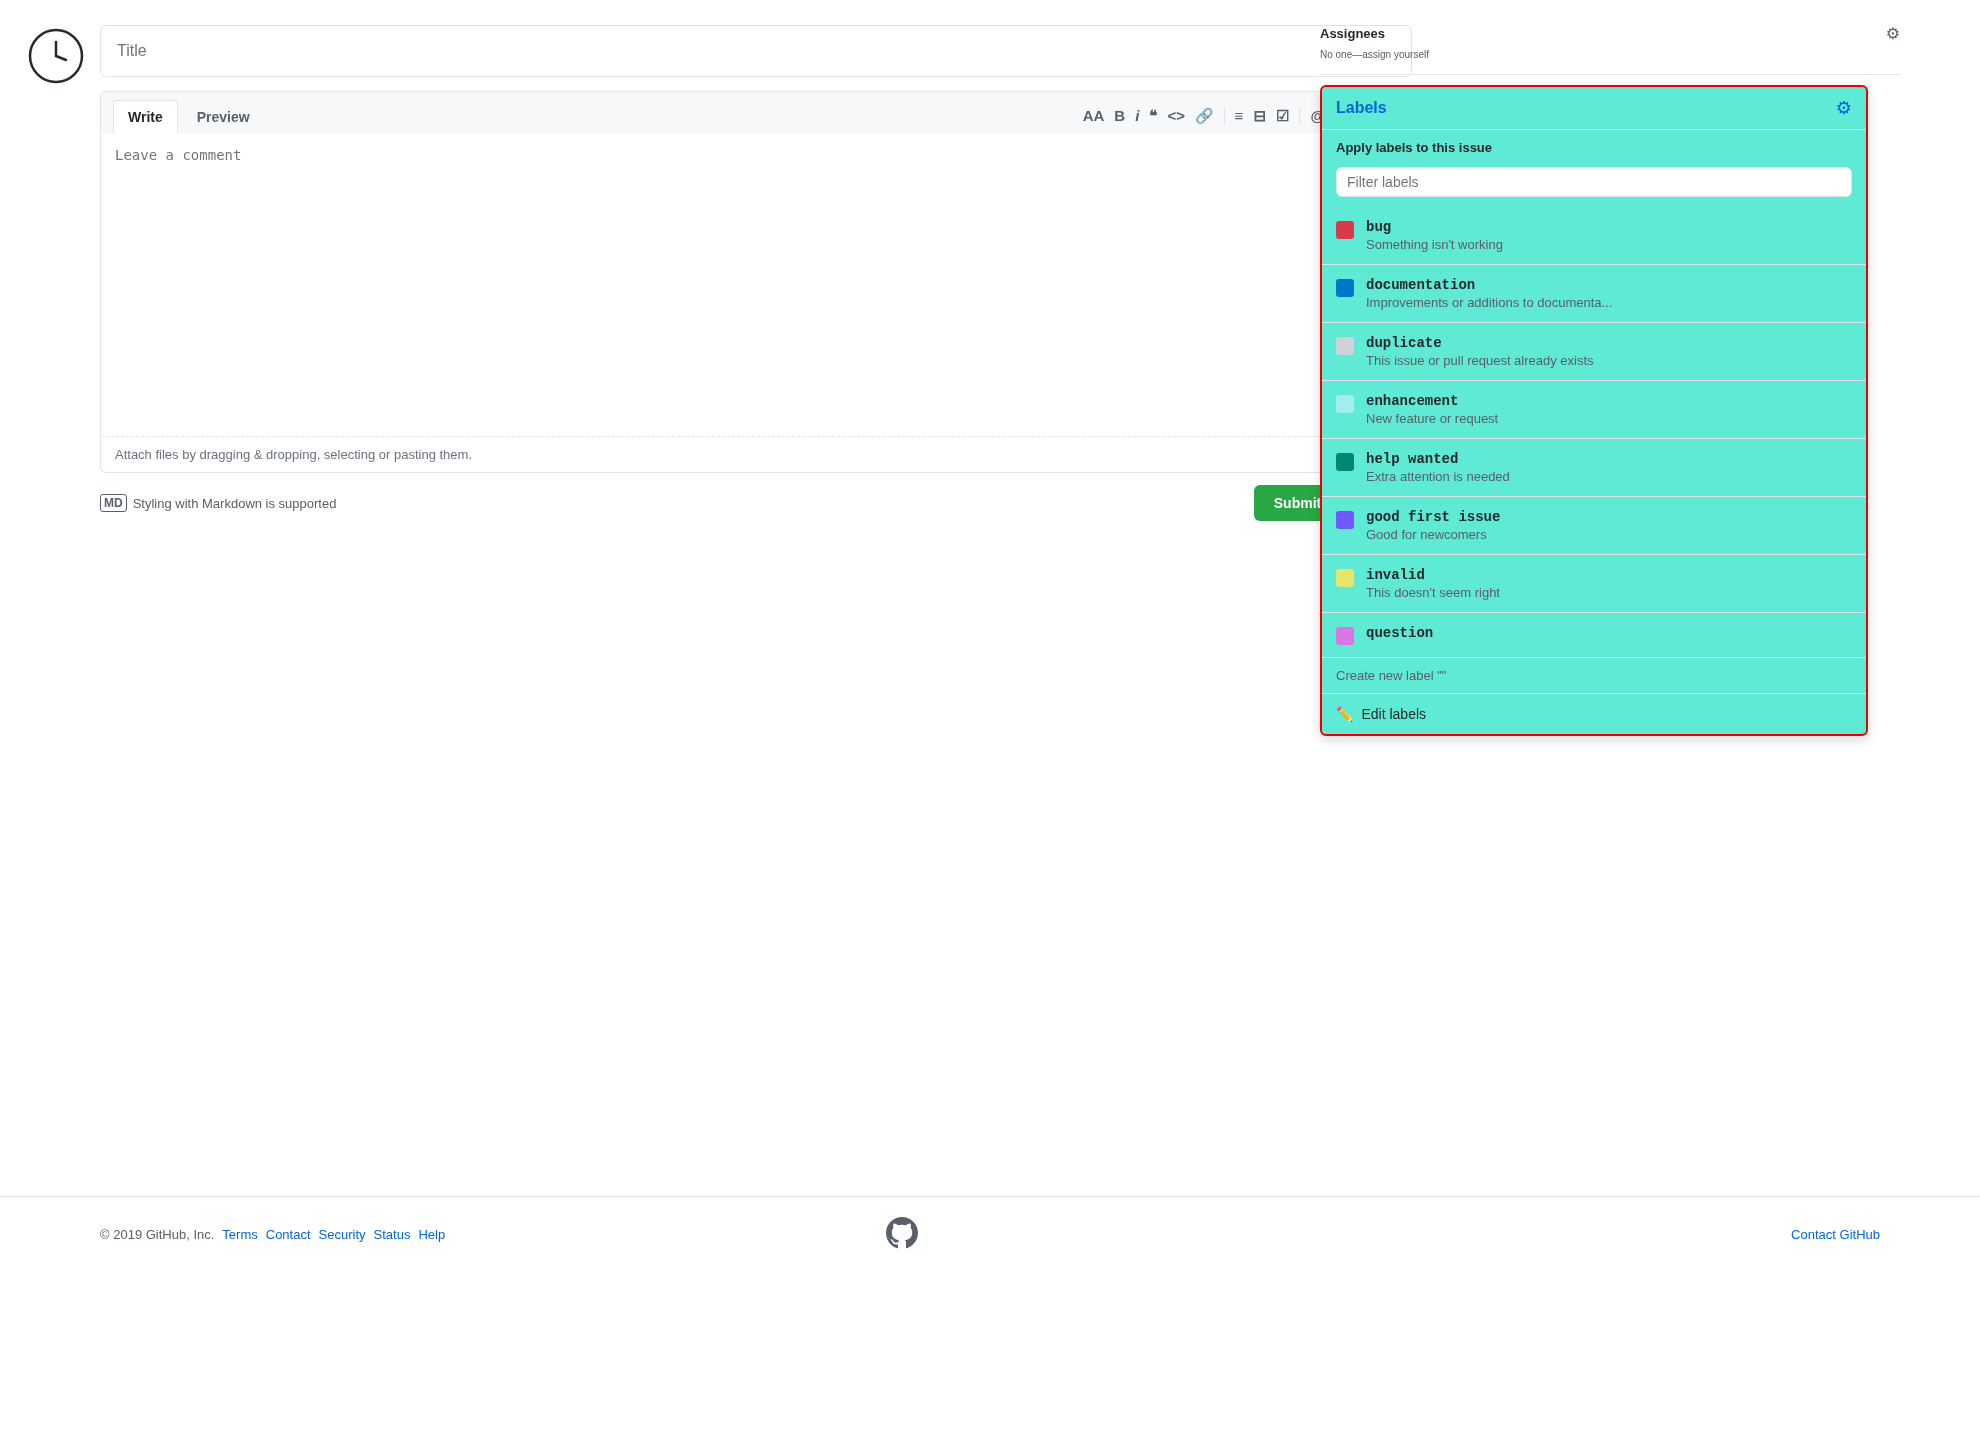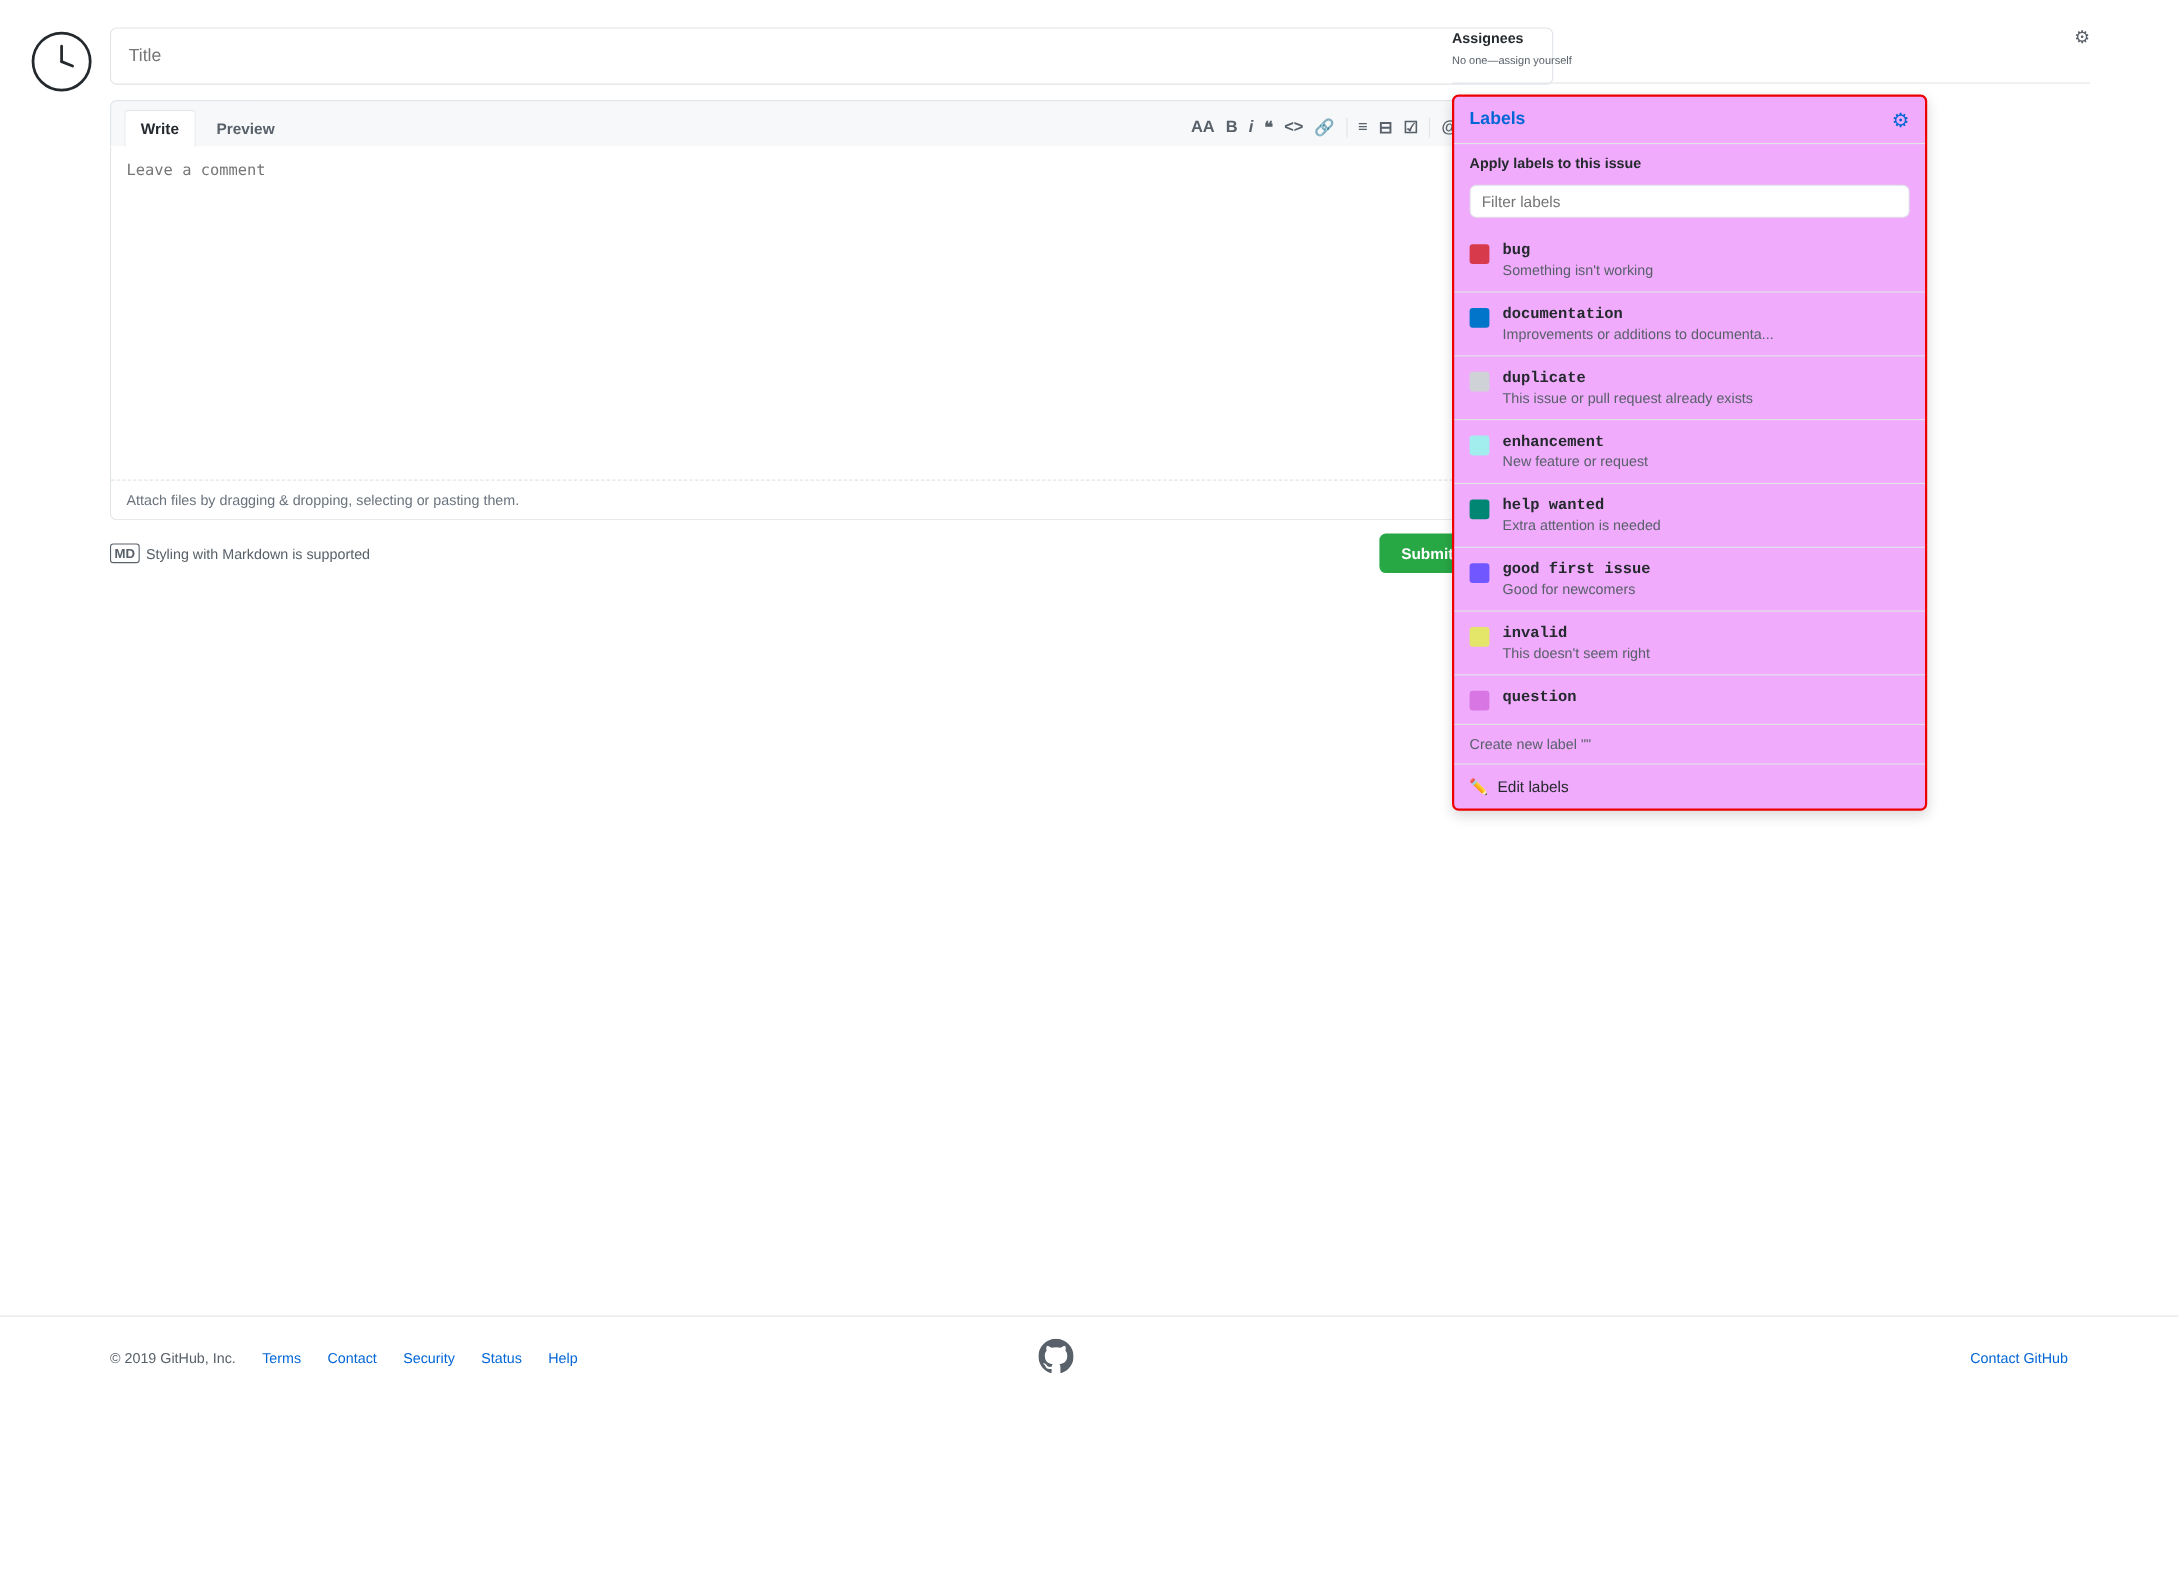--- a/index.html
+++ b/index.html
@@ -162,22 +162,22 @@
       border: none;
       cursor: pointer;
       color: #586069;
       font-size: 16px;
     }
 
     
     .labels-panel {
       border: 2px solid #e00;
       border-radius: 6px;
-      background: #f0abfc;
-      width: 432px;
+      background: #5eead4;
+      width: 548px;
       margin-top: 10px;
       box-shadow: 0 4px 12px rgba(0,0,0,0.15);
       overflow: hidden;
     }
     .labels-panel-header {
       display: flex;
       justify-content: space-between;
       align-items: center;
       padding: 10px 14px;
       border-bottom: 1px solid #e1e4e8;
@@ -279,21 +279,21 @@
 
     
     .footer {
       position: absolute;
       bottom: 160px;
       left: 0;
       width: 1980px;
       padding: 20px 100px;
       display: flex;
       align-items: center;
-      gap: 24px;
+      gap: 8px;
       font-size: 13px;
       color: #586069;
       border-top: 1px solid #e1e4e8;
     }
     .footer-link {
       color: #0366d6;
       text-decoration: none;
     }
     .github-logo {
       margin-left: auto;

